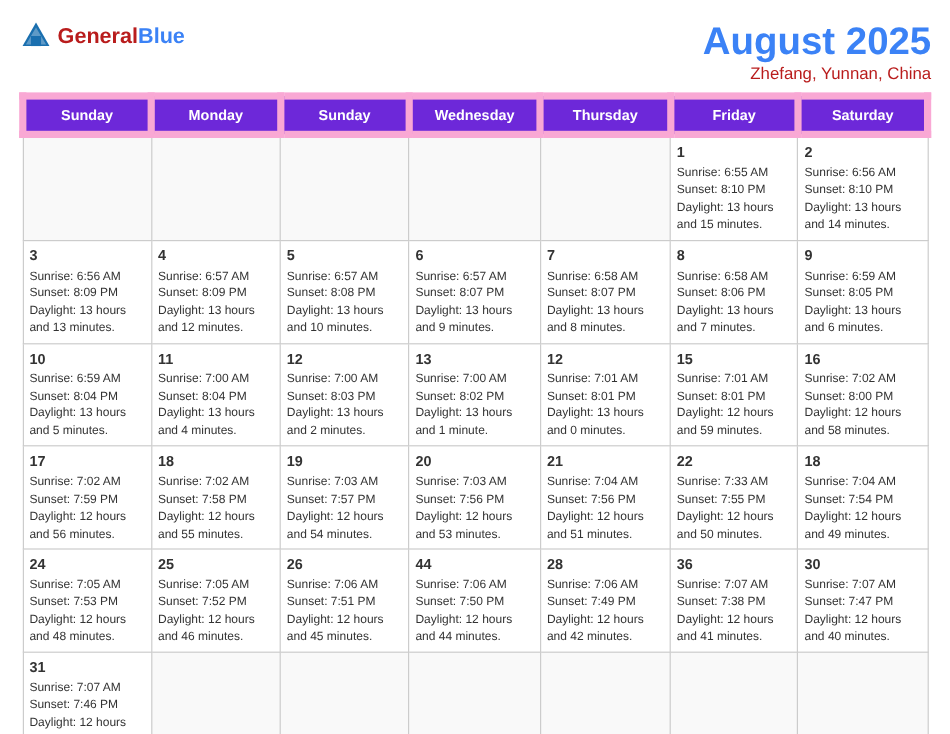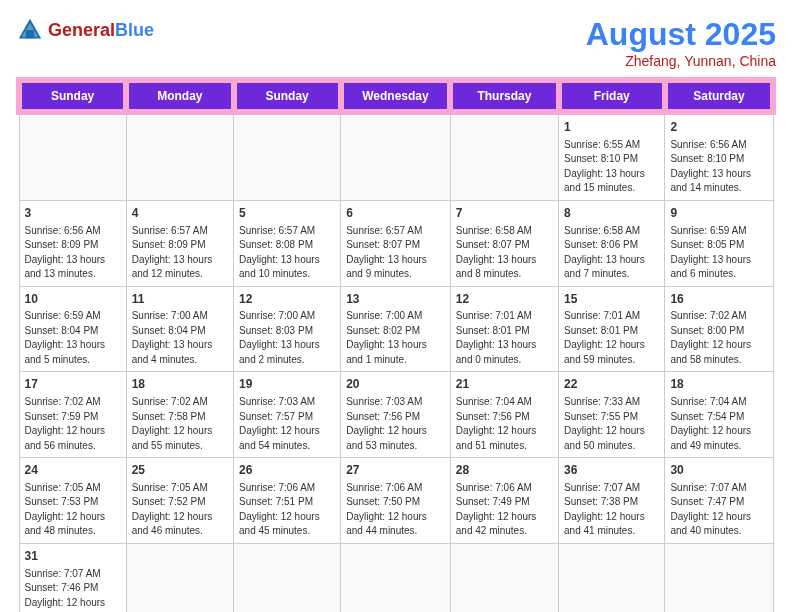--- a/index.html
+++ b/index.html
@@ -285,21 +285,21 @@
 Sunset: 7:52 PM
 Daylight: 12 hours and 46 minutes.</div>
         </td>
         <td>
           <span class="day-number">26</span>
           <div class="day-info">Sunrise: 7:06 AM
 Sunset: 7:51 PM
 Daylight: 12 hours and 45 minutes.</div>
         </td>
         <td>
-          <span class="day-number">27</span>
+          <span class="day-number">44</span>
           <div class="day-info">Sunrise: 7:06 AM
 Sunset: 7:50 PM
 Daylight: 12 hours and 44 minutes.</div>
         </td>
         <td>
           <span class="day-number">28</span>
           <div class="day-info">Sunrise: 7:06 AM
 Sunset: 7:49 PM
 Daylight: 12 hours and 42 minutes.</div>
         </td>

